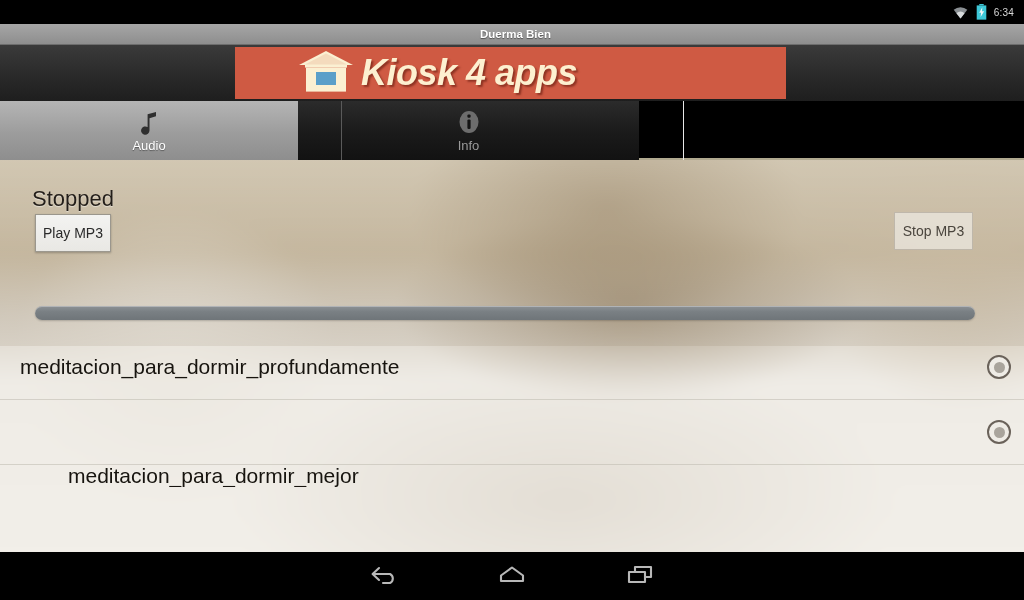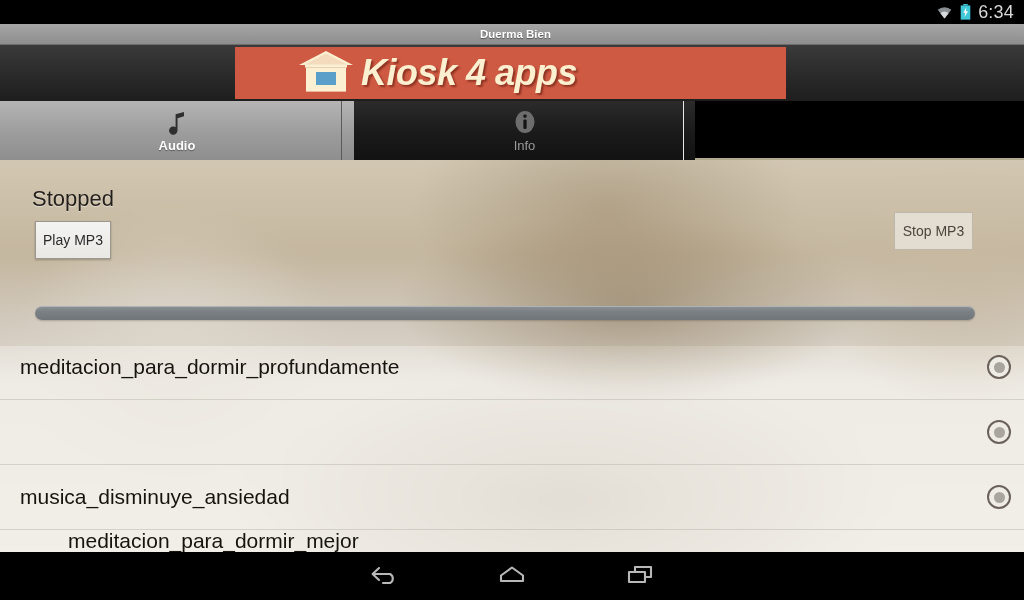--- a/index.html
+++ b/index.html
@@ -4,21 +4,21 @@
 <style>
   * { margin:0; padding:0; box-sizing:border-box; }
   html,body { width:1024px; height:600px; overflow:hidden; background:#000;
     font-family:"Liberation Sans","DejaVu Sans",sans-serif; }
   .screen { position:relative; width:1024px; height:600px; overflow:hidden; }
 
   
   .statusbar { position:absolute; top:0; left:0; width:1024px; height:24px;
     background:#000; display:flex; align-items:center; justify-content:flex-end; }
   .sb-right { display:flex; align-items:center; gap:7px; padding-right:10px; }
-  .sb-time { color:#d8d8d8; font-size:18px; letter-spacing:.2px; }
+  .sb-time { color:#d8d8d8; font-size:10px; letter-spacing:.2px; }
   .ico-wifi { width:17px; height:14px; display:block; }
   .ico-batt { width:11px; height:16px; display:block; }
 
   
   .titlebar { position:absolute; top:24px; left:0; width:1024px; height:21px;
     background:linear-gradient(to bottom,#a6a6a6 0%,#9b9b9b 45%,#8e8e8e 100%);
     border-bottom:1px solid #6d6d6d; display:flex; align-items:center;justify-content:center; }
   .titlebar .t { color:#fff; font-size:11.5px; font-weight:bold; padding-left:7px;
     text-shadow:0 1px 1px rgba(0,0,0,.45); }
 
@@ -31,21 +31,21 @@
   .kiosk-ico { width:62px; height:42px; flex:0 0 auto; }
   .adtext { color:#fdf0d0; font-size:36px; font-weight:bold; font-style:italic;
     letter-spacing:-.5px; white-space:nowrap;
     text-shadow:2px 2px 2px rgba(90,20,10,.55); }
 
   
   .tabbar { position:absolute; top:101px; left:0; width:1024px; height:59px;
     display:flex; border-bottom:2px solid #b0a98f; }
   .tab { position:relative; height:59px; display:flex; flex-direction:column;
     align-items:center; justify-content:center; gap:4px; }
-  .tab.t0 { width:354px;font-weight:bold; }
+  .tab.t0 { width:298px; }
   .tab.t1 { width:342px; }
   .tab.t2 { width:341px; }
   .tab.inactive { background:linear-gradient(to bottom,#2b2b2b 0%,#1a1a1a 55%,#121212 100%); }
   .tab.active { background:linear-gradient(to bottom,#b5b5b5 0%,#9c9c9c 55%,#8e8e8e 100%); }
   .tab .lbl { font-size:13px; line-height:1; }
   .tab.active .lbl { color:#fff; text-shadow:0 1px 1px rgba(0,0,0,.4); }
   .tab.inactive .lbl { color:#9a9a9a; }
   .tab .tico { height:26px; display:flex; align-items:flex-end; }
   .divider { position:absolute; top:0; width:1px; height:59px; }
   .divider.d1 { left:341px; background:#5a5a5a; }
@@ -63,21 +63,21 @@
       radial-gradient(ellipse 200px 180px at 930px 120px, rgba(205,190,165,.6), rgba(205,190,165,0) 70%),
       linear-gradient(to bottom,#cfc4ae 0%,#c7b9a0 26%,#d9d2c6 40%,#efece6 56%,#f2efe9 100%);
     filter:blur(6px); transform:scale(1.08); }
   .shade { position:absolute; left:0; top:0; width:1024px; height:186px;
     background:linear-gradient(to bottom,rgba(255,255,255,.08),rgba(120,100,70,.12)); }
 
   .status-text { position:absolute; left:32px; top:26px; font-size:22px;
     color:#241f1a; text-shadow:0 1px 1px rgba(255,255,255,.5); }
   .btn { position:absolute; font-size:14px; color:#2a2a2a; text-align:center;
     border:1px solid rgba(140,135,125,.85); }
-  .btn.play { left:35px; top:61px; width:76px; height:38px; line-height:36px;
+  .btn.play { left:35px; top:54px; width:76px; height:38px; line-height:36px;
     background:linear-gradient(to bottom,#f3f3f1 0%,#e9e8e4 100%);
     box-shadow:0 1px 2px rgba(0,0,0,.25); }
   .btn.stop { left:894px; top:52px; width:79px; height:38px; line-height:36px;
     background:rgba(243,242,238,.62); color:#4a453d;
     border-color:rgba(160,152,138,.55); }
 
   .seekbar { position:absolute; left:35px; top:146px; width:940px; height:14px;
     border-radius:7px;
     background:linear-gradient(to bottom,#8d9296 0%,#7a8084 40%,#6f7579 100%);
     box-shadow:inset 0 1px 0 rgba(255,255,255,.32), 0 1px 2px rgba(0,0,0,.2); }
@@ -190,24 +190,20 @@
 
       <div class="row">
         <span class="name">meditacion_para_dormir_profundamente</span>
         <span class="radio"></span>
       </div>
 
       <div class="row">
         <span class="radio"></span>
       </div>
 
-      <div class="row">
-        <span class="name">musica_disminuye_ansiedad</span>
-        <span class="radio"></span>
-      </div>
 
       <div class="row partial">
         <span class="name">meditacion_para_dormir_mejor</span>
       </div>
 
     </div>
   </div>
 
   <div class="navbar">
     <div class="navbtn">

